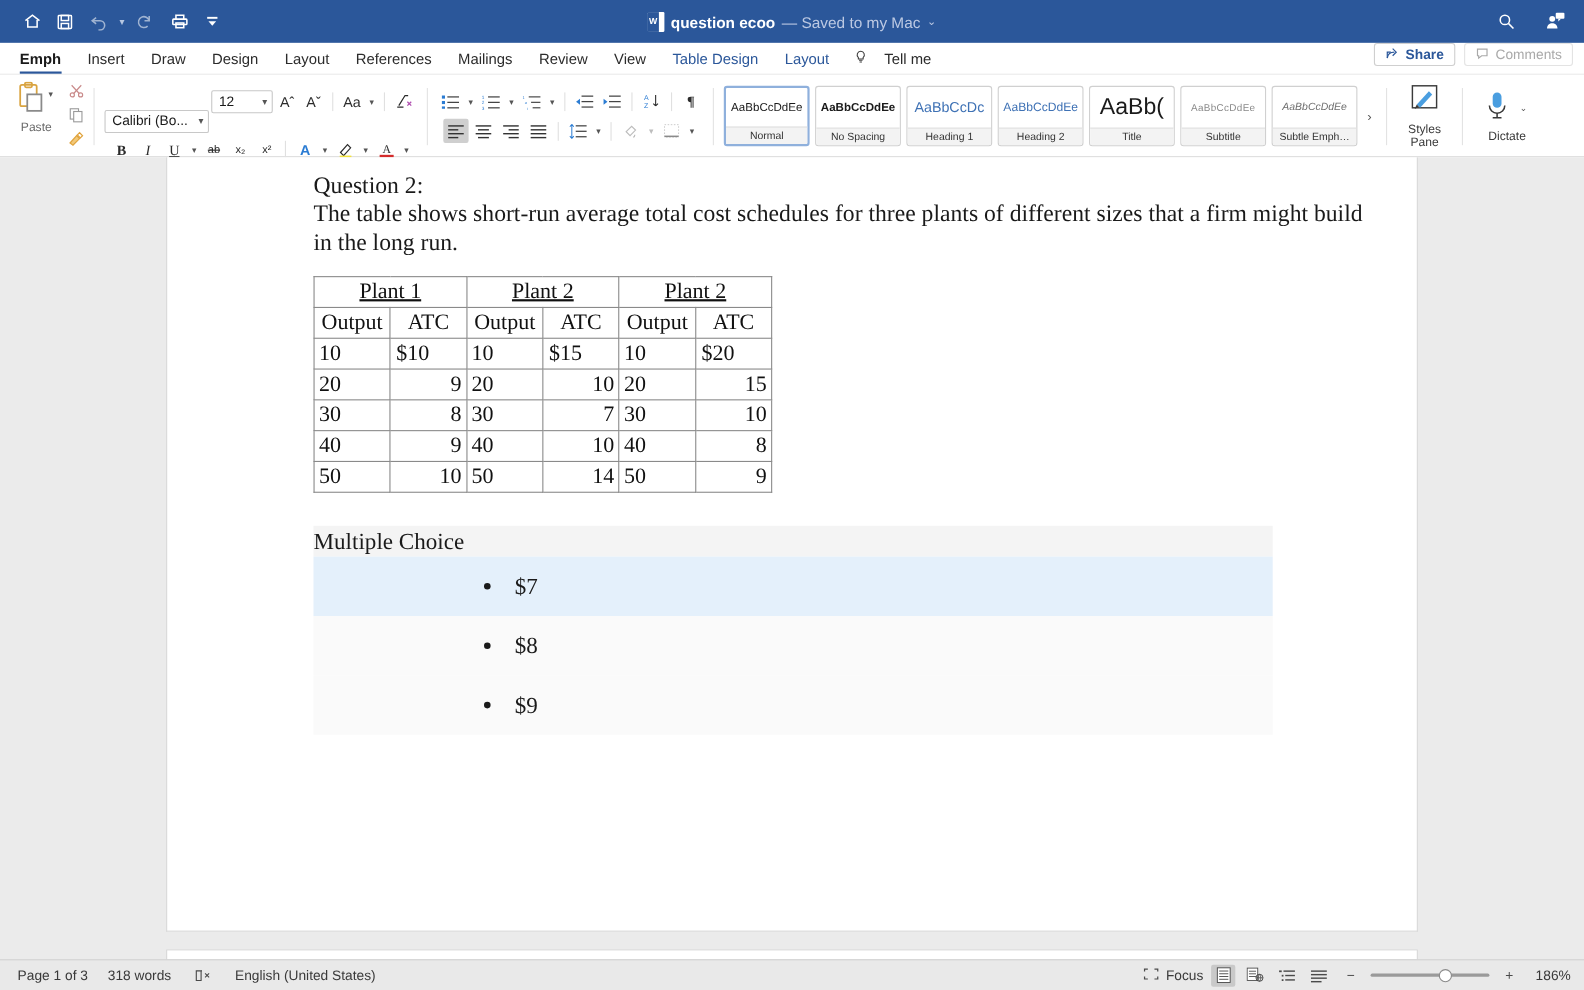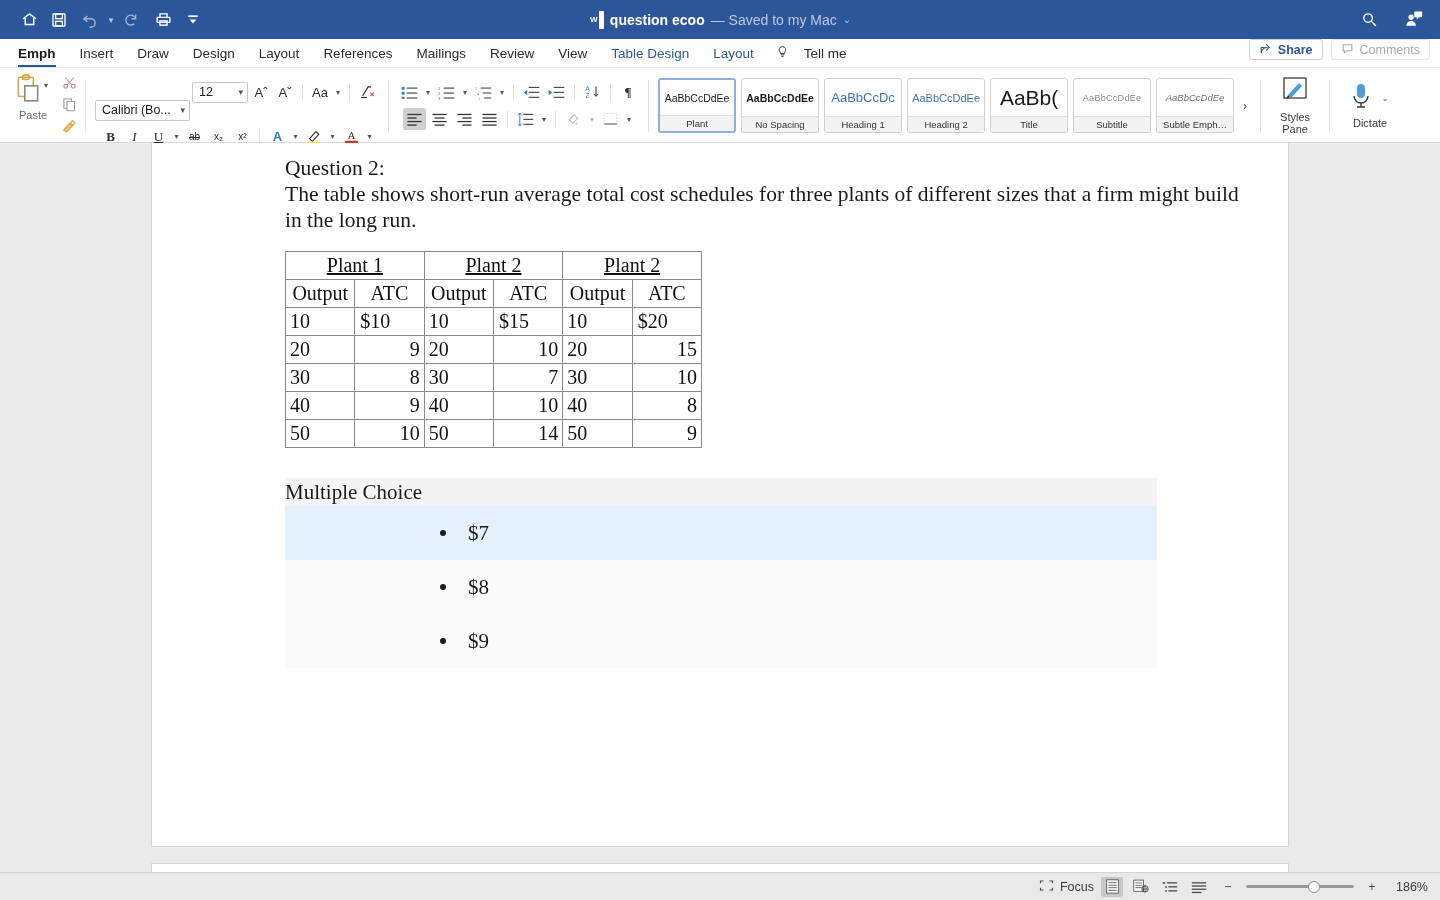--- a/index.html
+++ b/index.html
@@ -536,21 +536,21 @@
       </div>
       <span class="caret">▾</span>
     </div>
   </div>
 
   <div class="sep"></div>
 
   <div class="grp gallery">
     <div class="style-card sel">
       <div class="sc-prev" style="font-family:'Liberation Sans',sans-serif;">AaBbCcDdEe</div>
-      <div class="sc-name">Plant</div>
+      <div class="sc-name">Normal</div>
     </div>
     <div class="style-card">
       <div class="sc-prev" style="font-family:'Liberation Sans',sans-serif;font-weight:600;">AaBbCcDdEe</div>
       <div class="sc-name">No Spacing</div>
     </div>
     <div class="style-card">
       <div class="sc-prev" style="color:#3f72b5;font-size:13px;">AaBbCcDc</div>
       <div class="sc-name">Heading 1</div>
     </div>
     <div class="style-card">
@@ -692,20 +692,32 @@
           </span>
         </div>
       </div>
 
     </div>
   </div>
   <div class="page2"></div>
 </div>
 
 <div class="statusbar">
+  <div class="sb-left">
+    <span>Page 1 of 3</span>
+    <span>318 words</span>
+    <span class="sb-icon">
+      <svg width="16" height="14" viewBox="0 0 22 18" fill="none" stroke="#4a4a4a" stroke-width="1.4">
+          <path d="M2 3 h6 v12 H2 z"></path>
+          <path d="M8 3 h1"></path>
+          <path d="M13 6 l5 5 m0-5 l-5 5"></path>
+        </svg>
+    </span>
+    <span>English (United States)</span>
+  </div>
   <div class="sb-right">
     <span class="focus-btn">
       <span>
         <svg width="15" height="13" viewBox="0 0 20 16" fill="none" stroke="#4a4a4a" stroke-width="1.5">
             <path d="M2 5 V2 h4"></path>
             <path d="M18 5 V2 h-4"></path>
             <path d="M2 11 v3 h4"></path>
             <path d="M18 11 v3 h-4"></path>
           </svg>
       </span>

